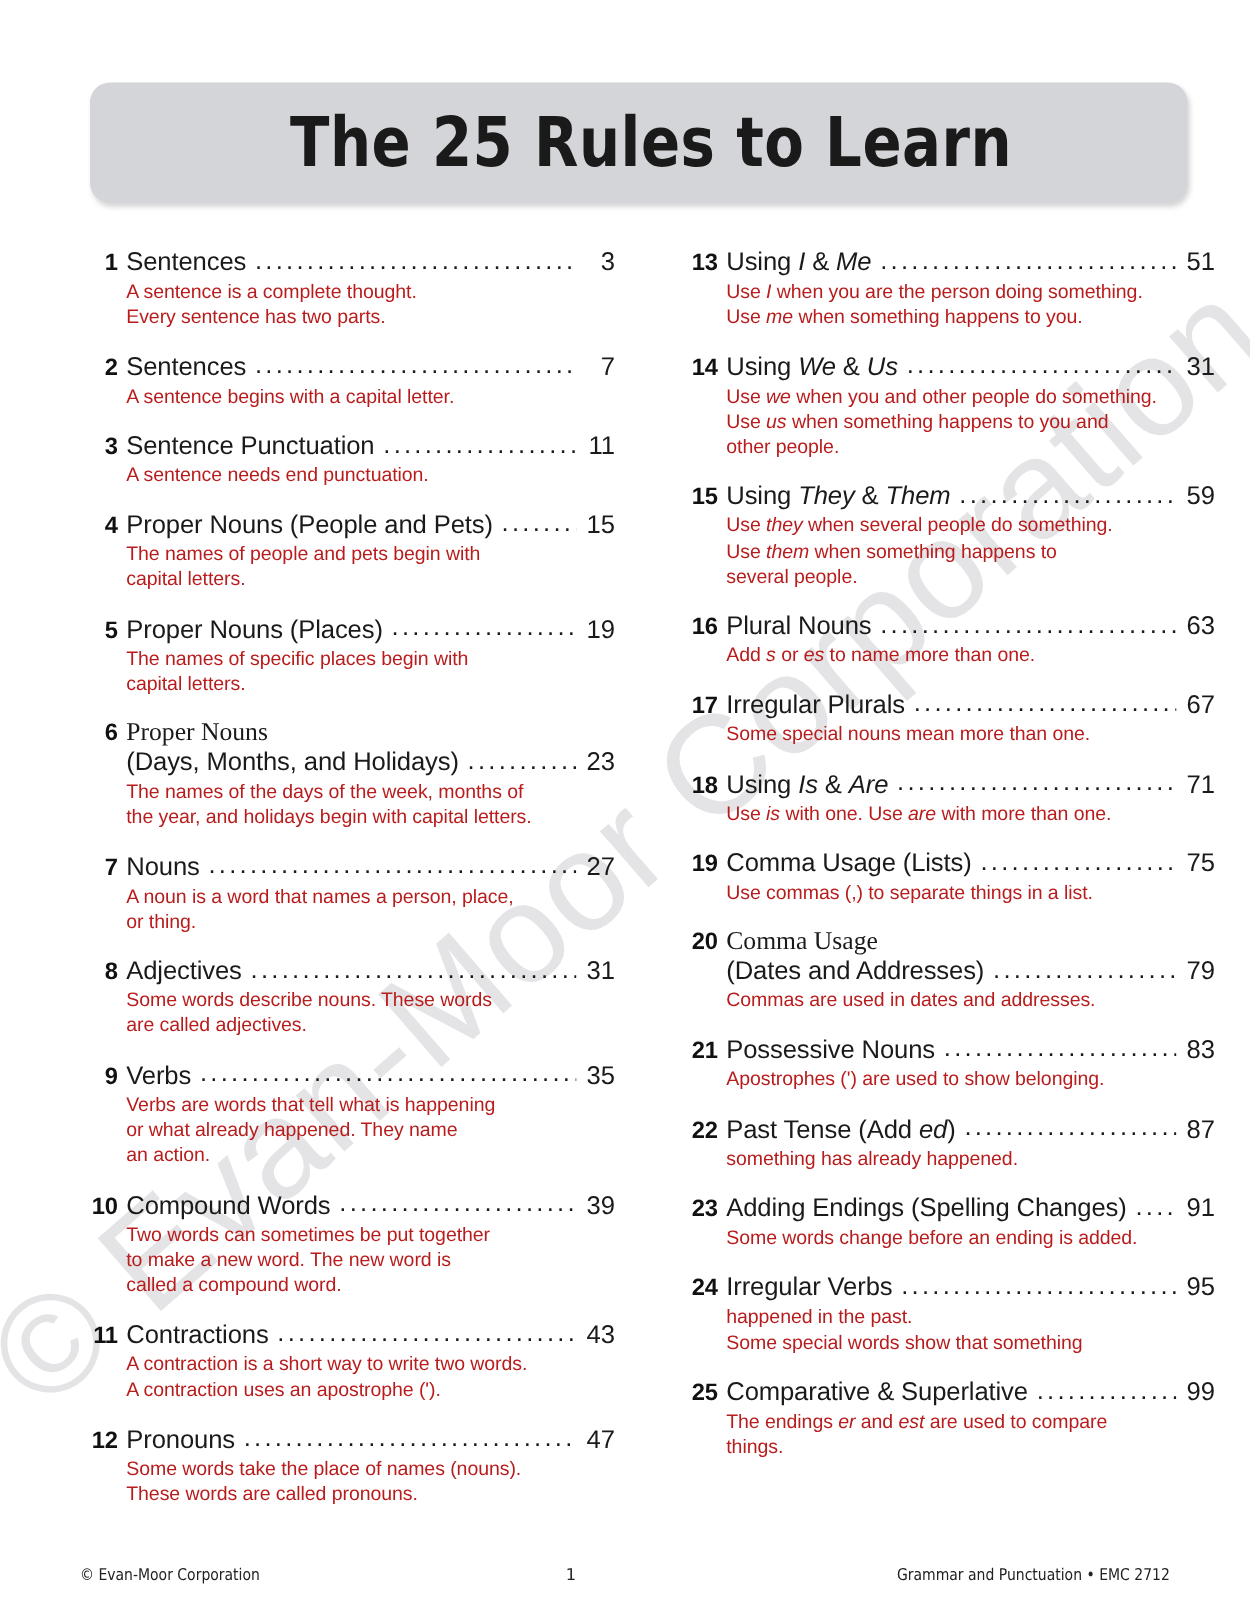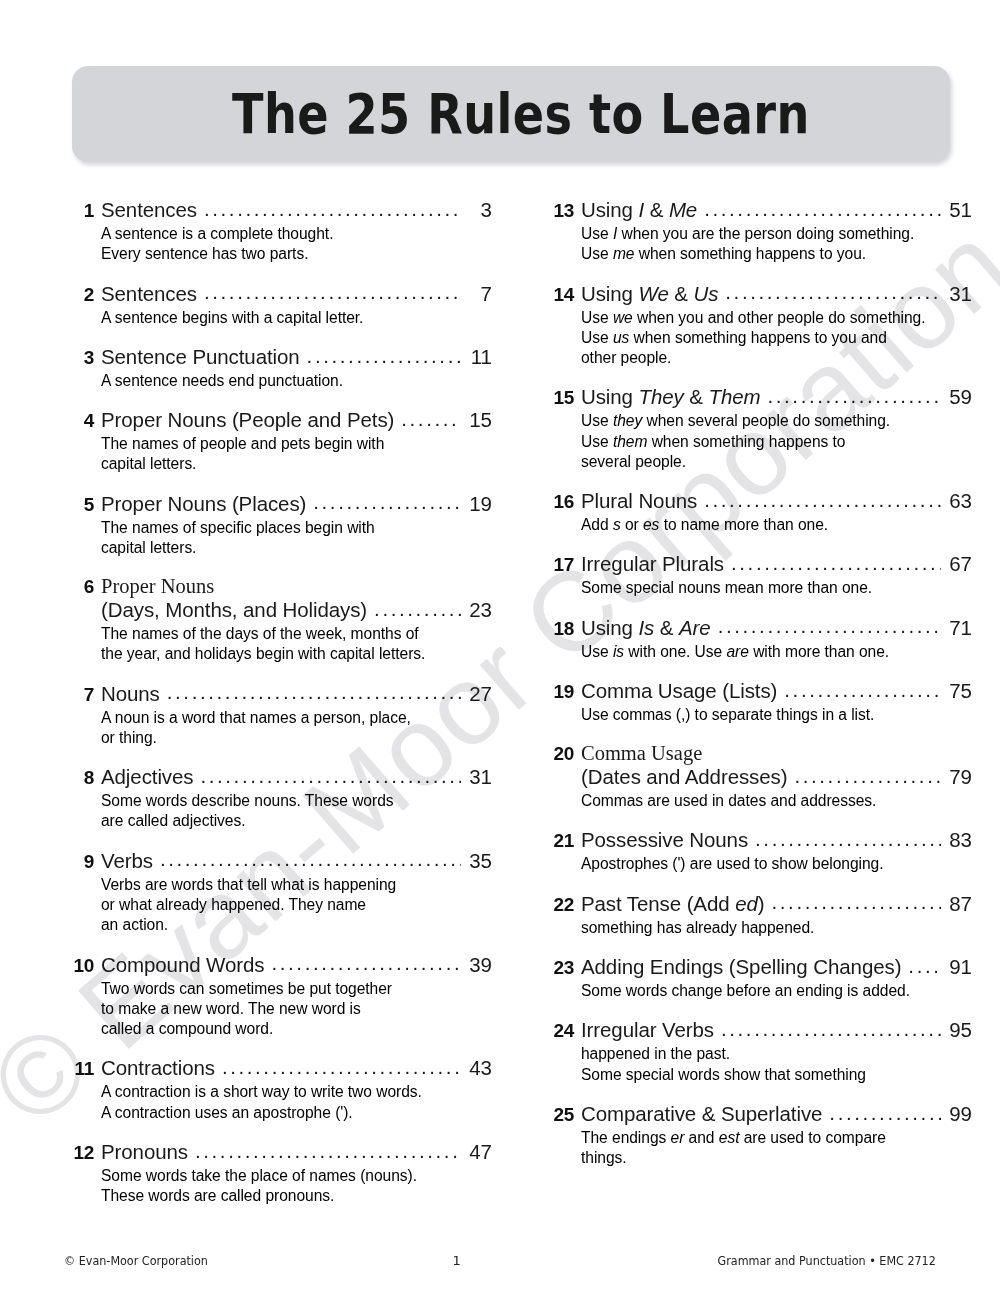--- a/index.html
+++ b/index.html
@@ -141,21 +141,21 @@
   .subttl-only {
     font-family: Liberation Serif, serif;
     font-size: 20.5px;
     color: #1a1a1a;
     white-space: nowrap;
   }
   .desc {
     font-family: "Liberation Sans", sans-serif;
     font-size: 15.6px;
     line-height: 1.30;
-    color: #000000;
+    color: #b91c1c;
     margin-left: 29px;
     margin-top: 2px;
     letter-spacing: -0.05px;
   }
   .desc i { font-style: italic; }
   .desc div { white-space: nowrap; }
 
   
   .footer {
     position: absolute;

